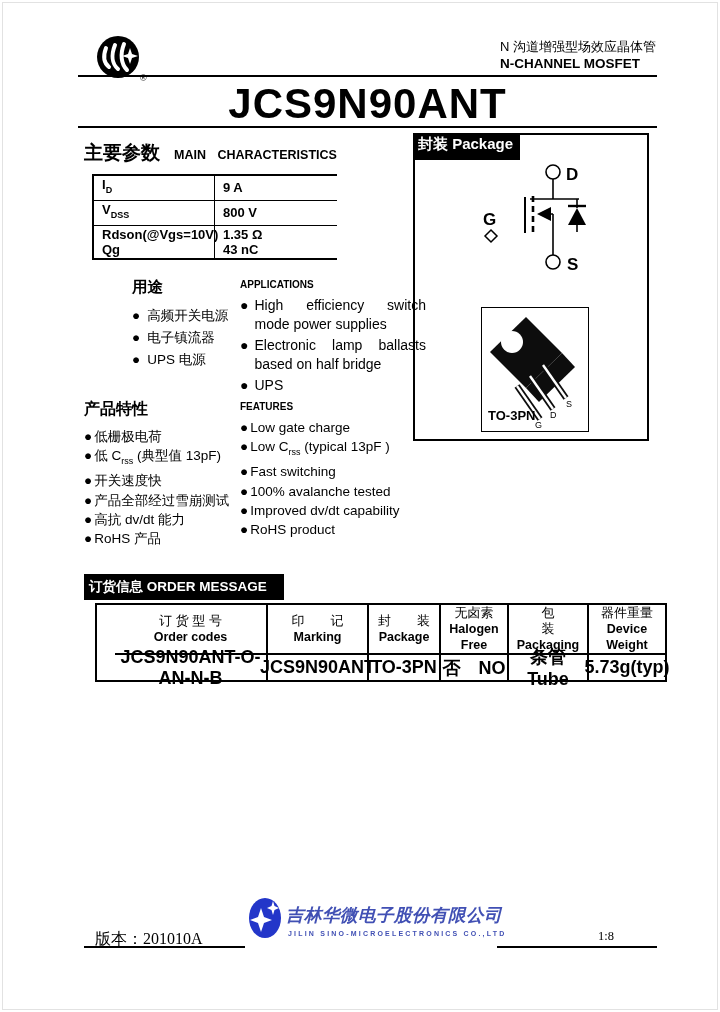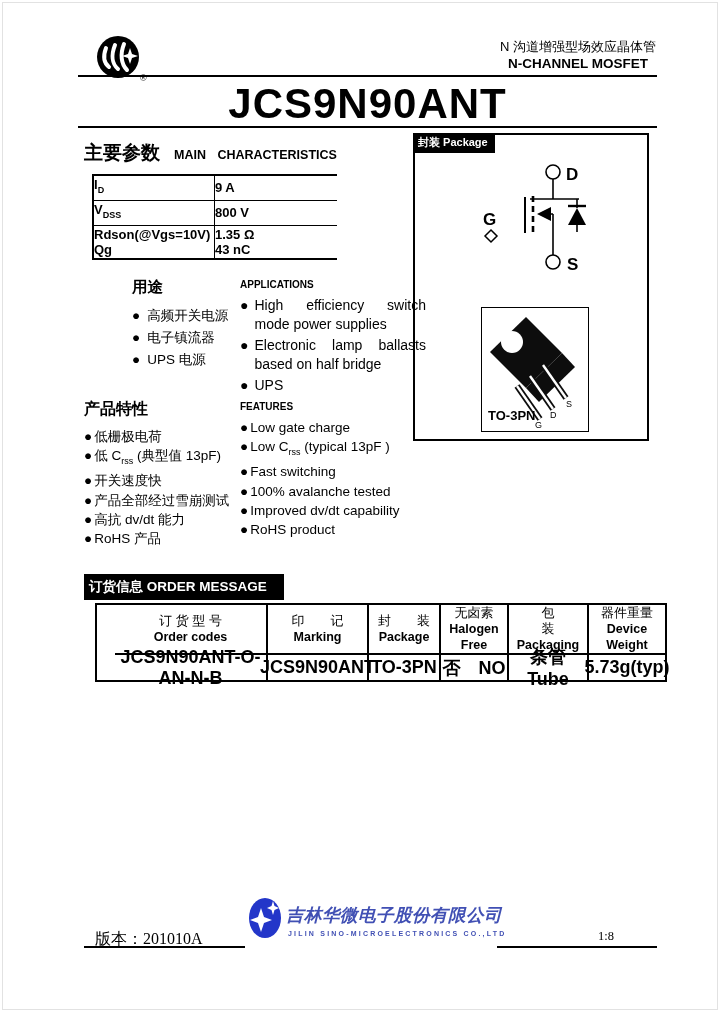--- a/index.html
+++ b/index.html
@@ -3,49 +3,49 @@
 <meta charset="utf-8">
 <style>
   * { margin:0; padding:0; box-sizing:border-box; }
   html,body { background:#ffffff; }
   body { font-family:"Liberation Sans","DejaVu Sans",sans-serif; color:#000; }
   .page { position:relative; width:720px; height:1012px; background:#fff; overflow:hidden; }
   .page-frame { position:absolute; inset:2px; border:1px solid #e2e2e2; pointer-events:none; }
 
   
   .hdr-logo { position:absolute; left:94px; top:34px; }
-  .hdr-sub { position:absolute; right:64px; top:38px; text-align:center; line-height:17px; }
+  .hdr-sub { position:absolute; right:64px; top:38px; text-align:left; line-height:17px; }
   .hdr-sub .cn { font-size:13px; }
   .hdr-sub .en { font-size:13.5px; font-weight:bold; }
   .rule { position:absolute; left:78px; width:579px; height:2px; background:#000; }
   .rule-1 { top:75px; }
   .rule-2 { top:126px; }
   .doc-title { position:absolute; left:78px; top:80px; width:579px; text-align:center;
                font-size:42px; font-weight:bold; letter-spacing:1px; }
 
   
   .mc-heading { position:absolute; left:84px; top:140px; white-space:nowrap; }
   .mc-heading .cn { font-size:19px; font-weight:bold; margin-right:14px; }
   .mc-heading .en { font-size:12.5px; font-weight:bold; word-spacing:8px; }
   .mc-table { position:absolute; left:92px; top:174px; width:245px;
               border-top:2px solid #000; border-left:2px solid #000; border-bottom:2px solid #000; }
   .mc-row { display:flex; }
   .mc-row.b { border-bottom:1.5px solid #000; }
-  .mc-cell { font-size:13px; font-weight:bold; display:flex; flex-direction:column; justify-content:center; }
+  .mc-cell { padding-left:8px; font-size:13px; font-weight:bold; display:flex; flex-direction:column; justify-content:center; }
   .mc-cell.p { width:121px; border-right:1.5px solid #000; }
   .mc-cell.v { flex:1; }
   .mc-row.r1,.mc-row.r2 { height:25px; }
   .mc-row.r3 { height:32px; }
   .mc-cell .ln { line-height:15.5px; }
   sub.sm { font-size:9px; }
 
   
   .pkg-box { position:absolute; left:413px; top:133px; width:236px; height:308px; border:2px solid #000; }
-  .pkg-label { position:absolute; left:-2px; top:-2px; height:20px; background:#000; color:#fff;
-               font-size:11px; font-weight:bold; padding:2px 7px 0 5px; white-space:nowrap; }
+  .pkg-label { position:absolute; left:-2px; top:-2px; height:27px; background:#000; color:#fff;
+               font-size:15px; font-weight:bold; padding:2px 7px 0 5px; white-space:nowrap; }
   .mosfet-svg { position:absolute; left:40px; top:18px; }
   .to3pn-box { position:absolute; left:66px; top:172px; width:108px; height:125px; border:1.5px solid #000; }
   .to3pn-label { position:absolute; left:6px; bottom:8px; font-size:13px; font-weight:bold; }
 
   
   .col-block { position:absolute; }
   .sec-h-cn { font-size:15.5px; font-weight:bold; margin-bottom:7px; }
   .sec-h-en { font-size:10px; font-weight:bold; margin-bottom:6px; }
   .blist { list-style:none; }
   .blist li { display:flex; }

